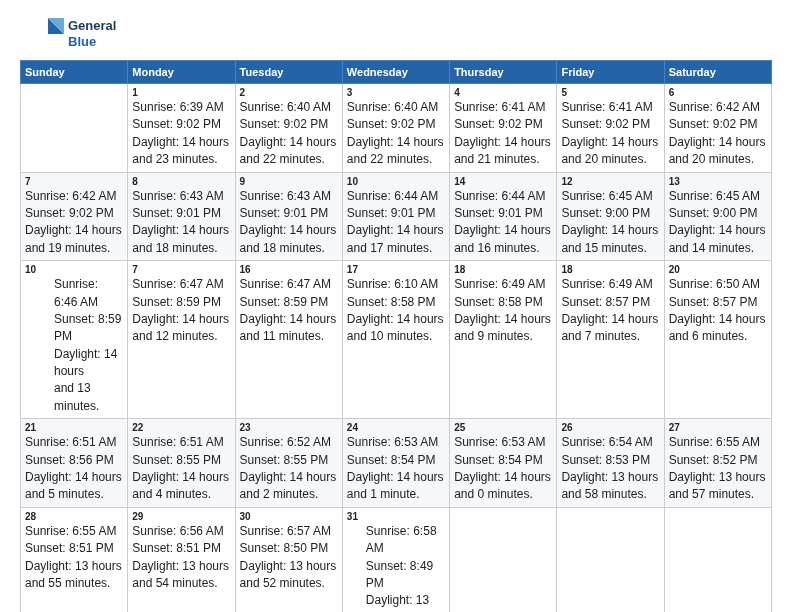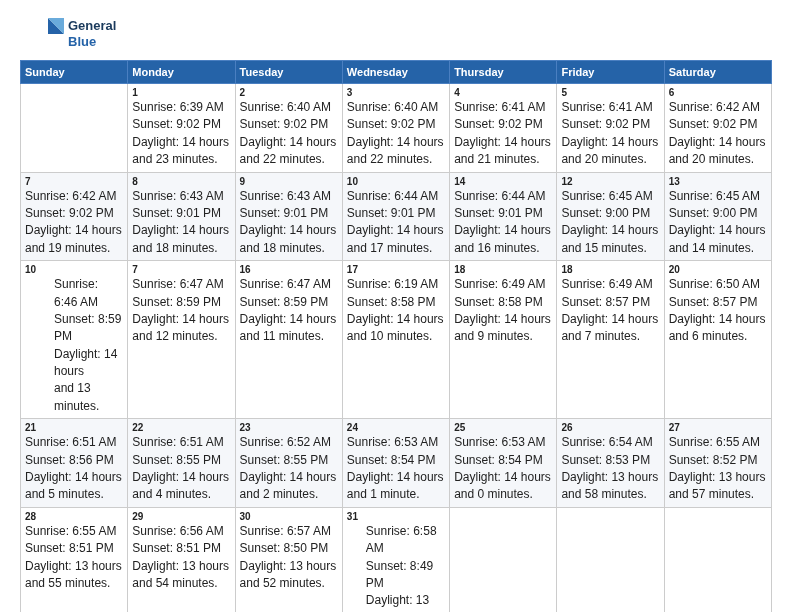--- a/index.html
+++ b/index.html
@@ -234,21 +234,21 @@
           </td>
           <td>
             <span class="day-num">16</span>
             <div class="day-info" style="white-space: pre-line;">Sunrise: 6:47 AM
 Sunset: 8:59 PM
 Daylight: 14 hours
 and 11 minutes.</div>
           </td>
           <td>
             <span class="day-num">17</span>
-            <div class="day-info" style="white-space: pre-line;">Sunrise: 6:19 AM
+            <div class="day-info" style="white-space: pre-line;">Sunrise: 6:10 AM
 Sunset: 8:58 PM
 Daylight: 14 hours
 and 10 minutes.</div>
           </td>
           <td>
             <span class="day-num">18</span>
             <div class="day-info" style="white-space: pre-line;">Sunrise: 6:49 AM
 Sunset: 8:58 PM
 Daylight: 14 hours
 and 9 minutes.</div>

